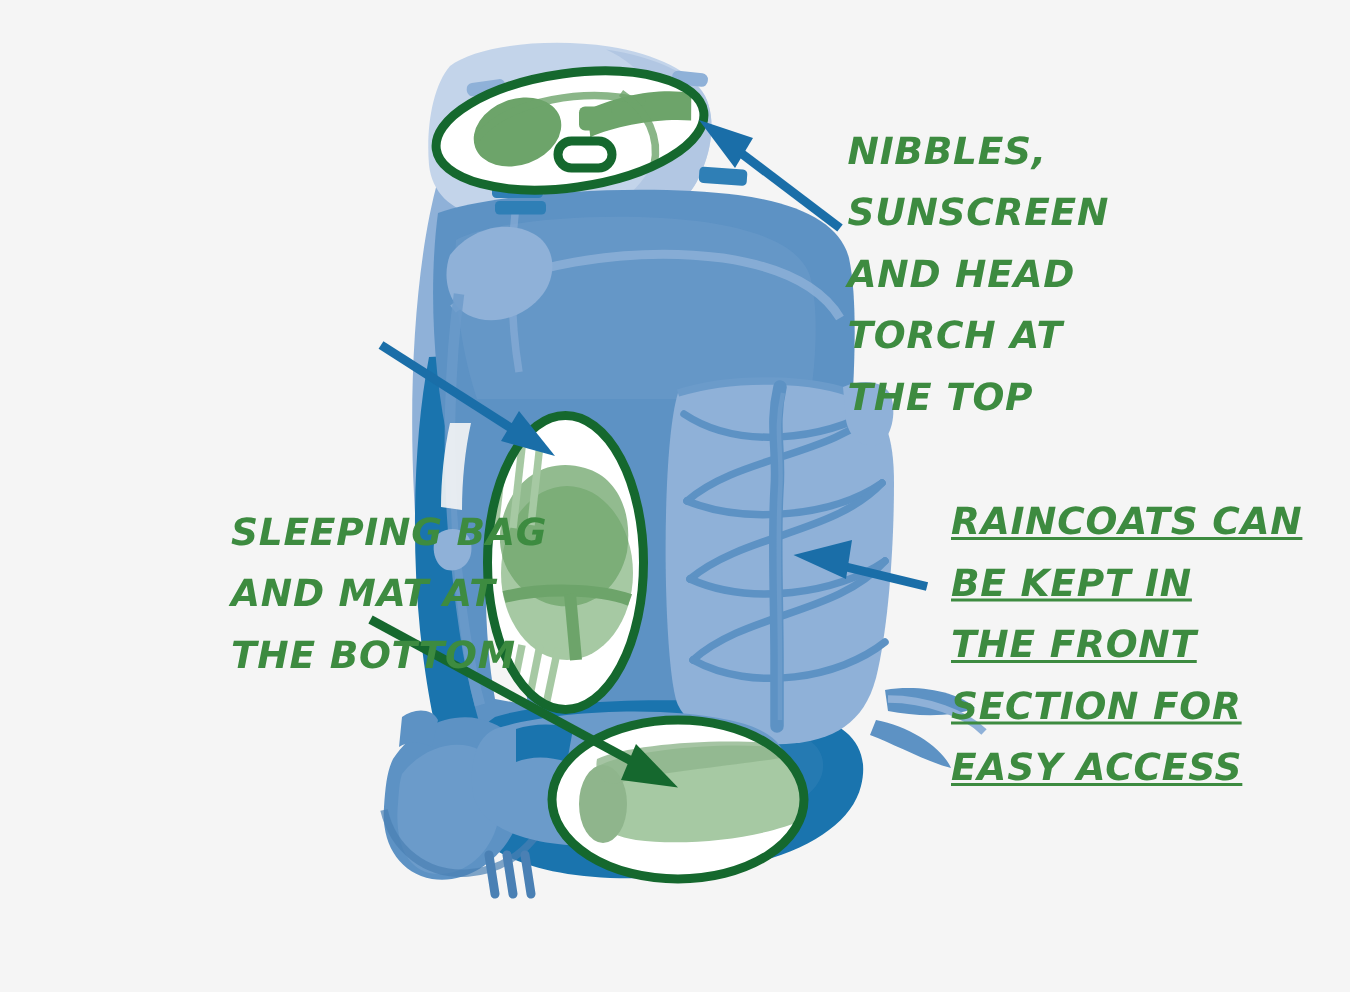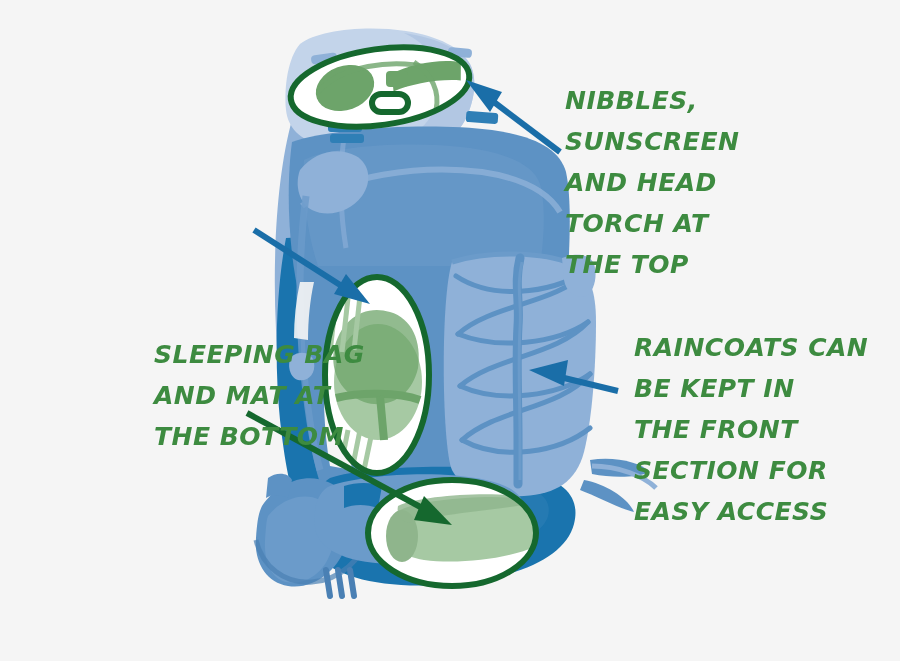--- a/index.html
+++ b/index.html
@@ -35,21 +35,21 @@
     font-size: 25px;
     line-height: 41px;
     letter-spacing: 0.5px;
     text-transform: uppercase;
     white-space: pre-line;
     -webkit-font-smoothing: antialiased;
   }
   #callout-heavy-stuff { left: 112px; top: 118px; }
   #callout-sleeping-bag { left: 112px; top: 334px; margin-left: 42px; }
   #callout-nibbles { left: 565px; top: 80px; }
-  #callout-raincoats { left: 634px; top: 327px; }
+  #callout-raincoats { left: 634px; top: 327px; text-decoration: underline; }
 </style>
 </head>
 <body>
 
 <div id="infographic">
 
   <svg id="scene" viewBox="0 0 900 661" aria-hidden="true">
     <defs>
       <clipPath id="clip-lid">
         <path d="M300,42 C320,28 370,24 410,30 C440,34 462,46 470,62

